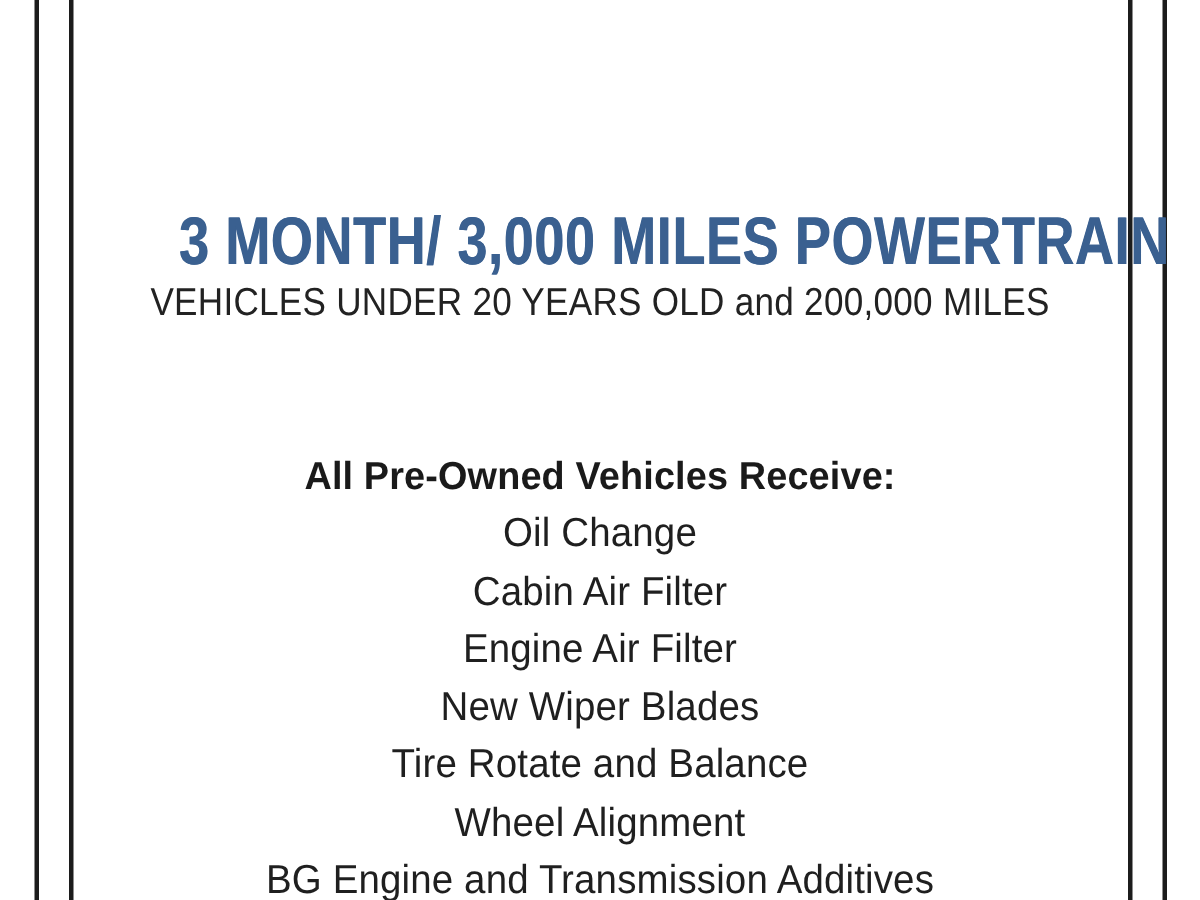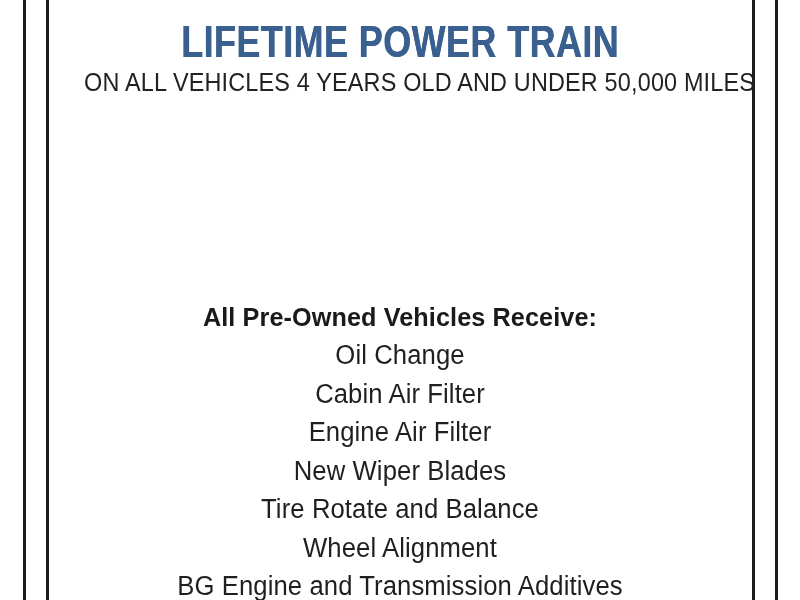--- a/index.html
+++ b/index.html
@@ -116,25 +116,25 @@
 
 <div id="poster">
 
   <div class="rule left-outer"></div>
   <div class="rule left-inner"></div>
   <div class="rule right-inner"></div>
   <div class="rule right-outer"></div>
 
   <div class="content">
 
-    <div class="block-lifetime">
-      <div class="headline">LIFETIME POWER TRAIN</div>
-      <div class="subline">ON ALL VEHICLES 4 YEARS OLD AND UNDER 50,000 MILES</div>
+
+    <div class="block-threemonth">
+      <div class="headline">3 MONTH/ 3,000 MILES POWERTRAIN</div>
+      <div class="subline">VEHICLES UNDER 20 YEARS OLD and 200,000 MILES</div>
     </div>
-
 
     <div class="services">
       <div class="services-heading">All Pre-Owned Vehicles Receive:</div>
       <ul class="service-list">
         <li class="service-item">Oil Change</li>
         <li class="service-item">Cabin Air Filter</li>
         <li class="service-item">Engine Air Filter</li>
         <li class="service-item">New Wiper Blades</li>
         <li class="service-item">Tire Rotate and Balance</li>
         <li class="service-item">Wheel Alignment</li>

